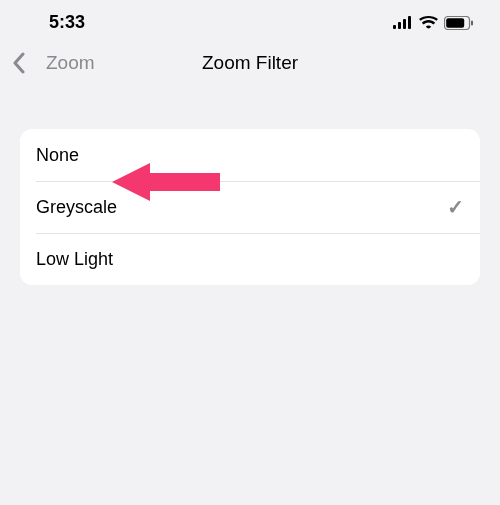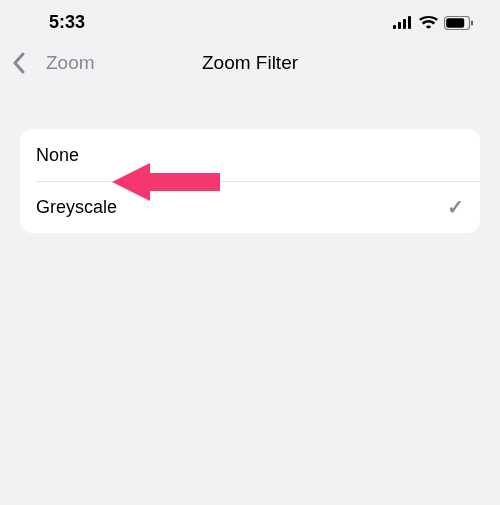--- a/index.html
+++ b/index.html
@@ -135,20 +135,23 @@
 </div>
 
 <div class="list">
   <div class="row">
     <span>None</span>
   </div>
   <div class="row">
     <span>Greyscale</span>
     <span class="check">✓</span>
   </div>
+  <div class="row">
+    <span>Low Light</span>
+  </div>
 </div>
 
 <div class="arrow-overlay" style="left:112px; top:160px;">
   <svg width="108" height="44" viewBox="0 0 108 44">
     <g fill="#f5376f">
       <polygon points="0,22 38,3 38,13 108,13 108,31 38,31 38,41"></polygon>
     </g>
   </svg>
 </div>
 

